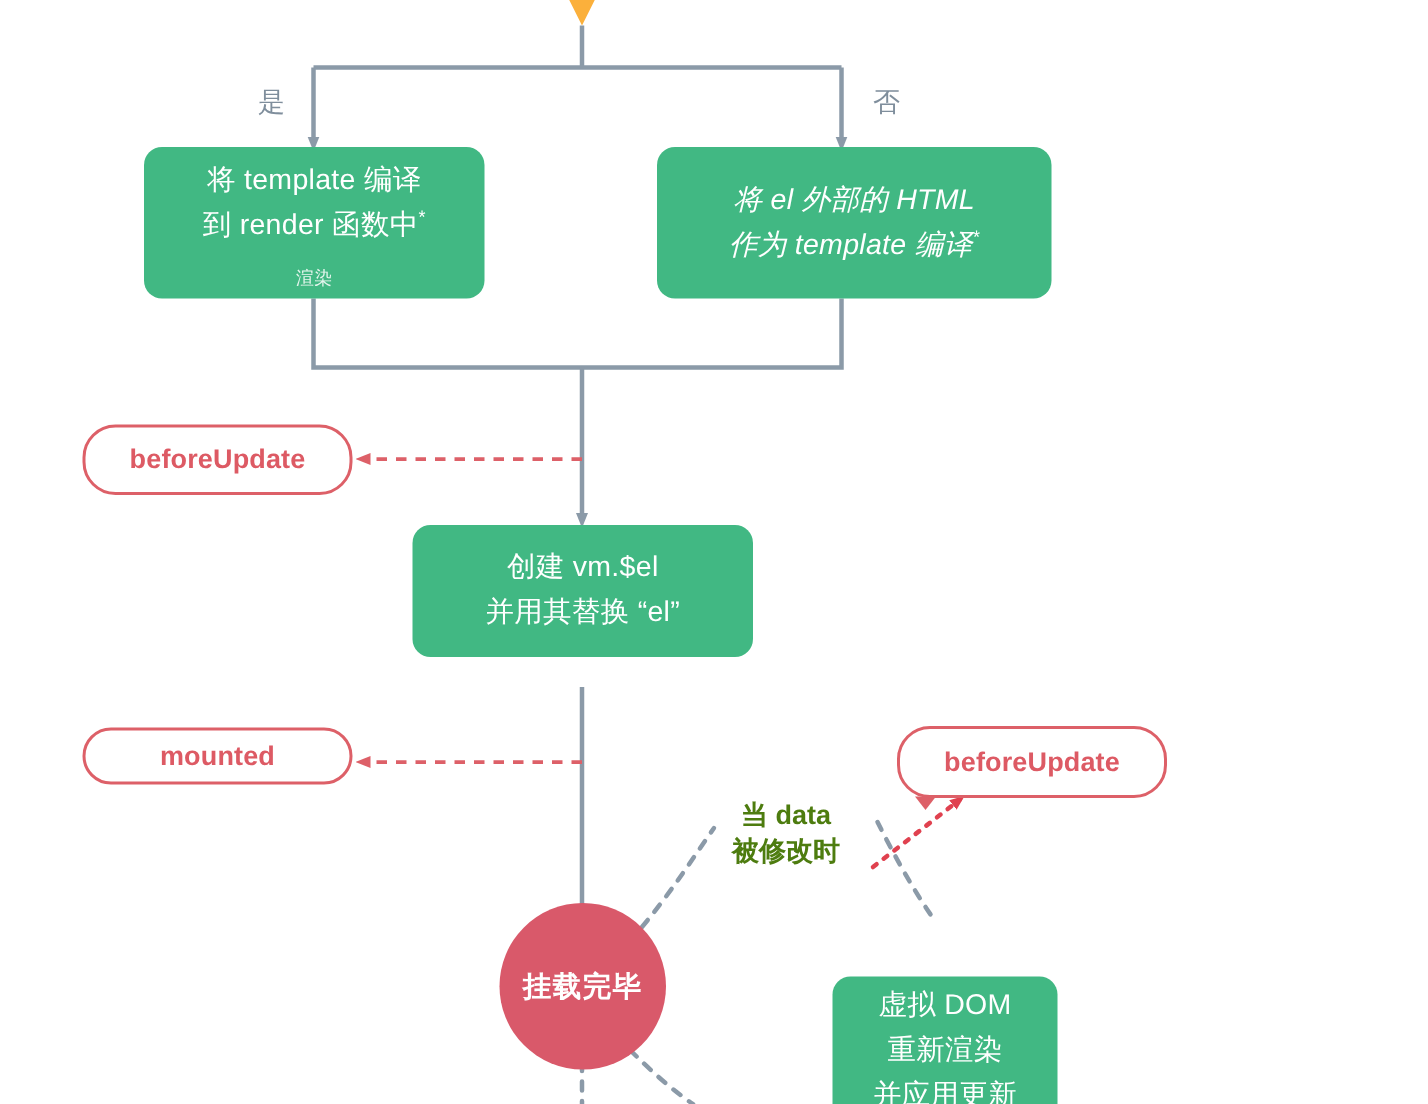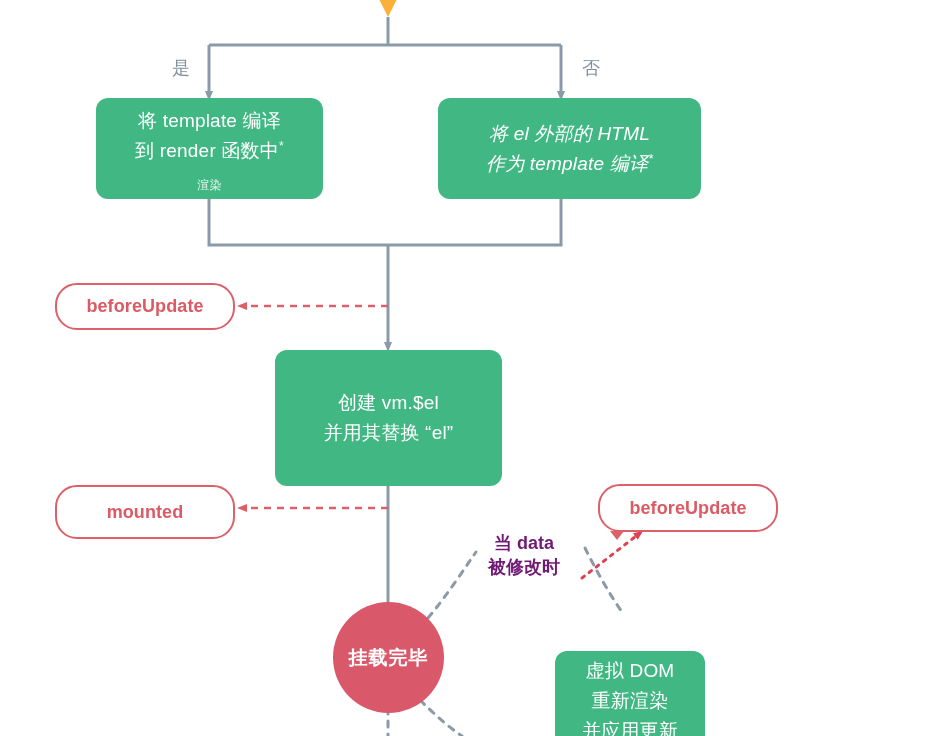--- a/index.html
+++ b/index.html
@@ -79,21 +79,21 @@
 
   .edge-label {
     position: absolute;
     color: #7f8e9c;
     font-size: 18px;
     line-height: 24px;
     white-space: nowrap;
   }
   .edge-label.bold {
     font-weight: bold;
-    color: #701a75;
+    color: #4d7c0f;
     text-align: center;
   }
 
   
   .nub {
     position: absolute;
     width: 0;
     height: 0;
     border-left: 7px solid transparent;
     border-right: 7px solid transparent;
@@ -159,26 +159,26 @@
 
   <div class="node proc" style="left:438px; top:98px; width:263px; height:101px;font-style:italic;">
     <div class="line">将 el 外部的 HTML</div>
     <div class="line"><span>作为 template 编译</span><span class="sup">*</span></div>
   </div>
 
   <div class="node hook" style="left:55px; top:283px; width:180px; height:47px;">
     <span>beforeUpdate</span>
   </div>
 
-  <div class="node proc" style="left:275px; top:350px; width:227px; height:136px;">
+  <div class="node proc" style="left:275px; top:350px; width:227px; height:88px;">
     <div class="line">创建 vm.$el</div>
     <div class="line">并用其替换 “el”</div>
   </div>
 
-  <div class="node hook" style="left:55px; top:485px; width:180px; height:54px;">
+  <div class="node hook" style="left:55px; top:485px; width:180px; height:38px;">
     <span>mounted</span>
   </div>
 
   <div class="node hook" style="left:598px; top:484px; width:180px; height:48px;">
     <span>beforeUpdate</span>
   </div>
   <div class="nub" style="left:610px; top:531px;"></div>
 
   <div class="edge-label bold" style="left:479px; top:531px; width:90px;">
     <div>当 data</div>

